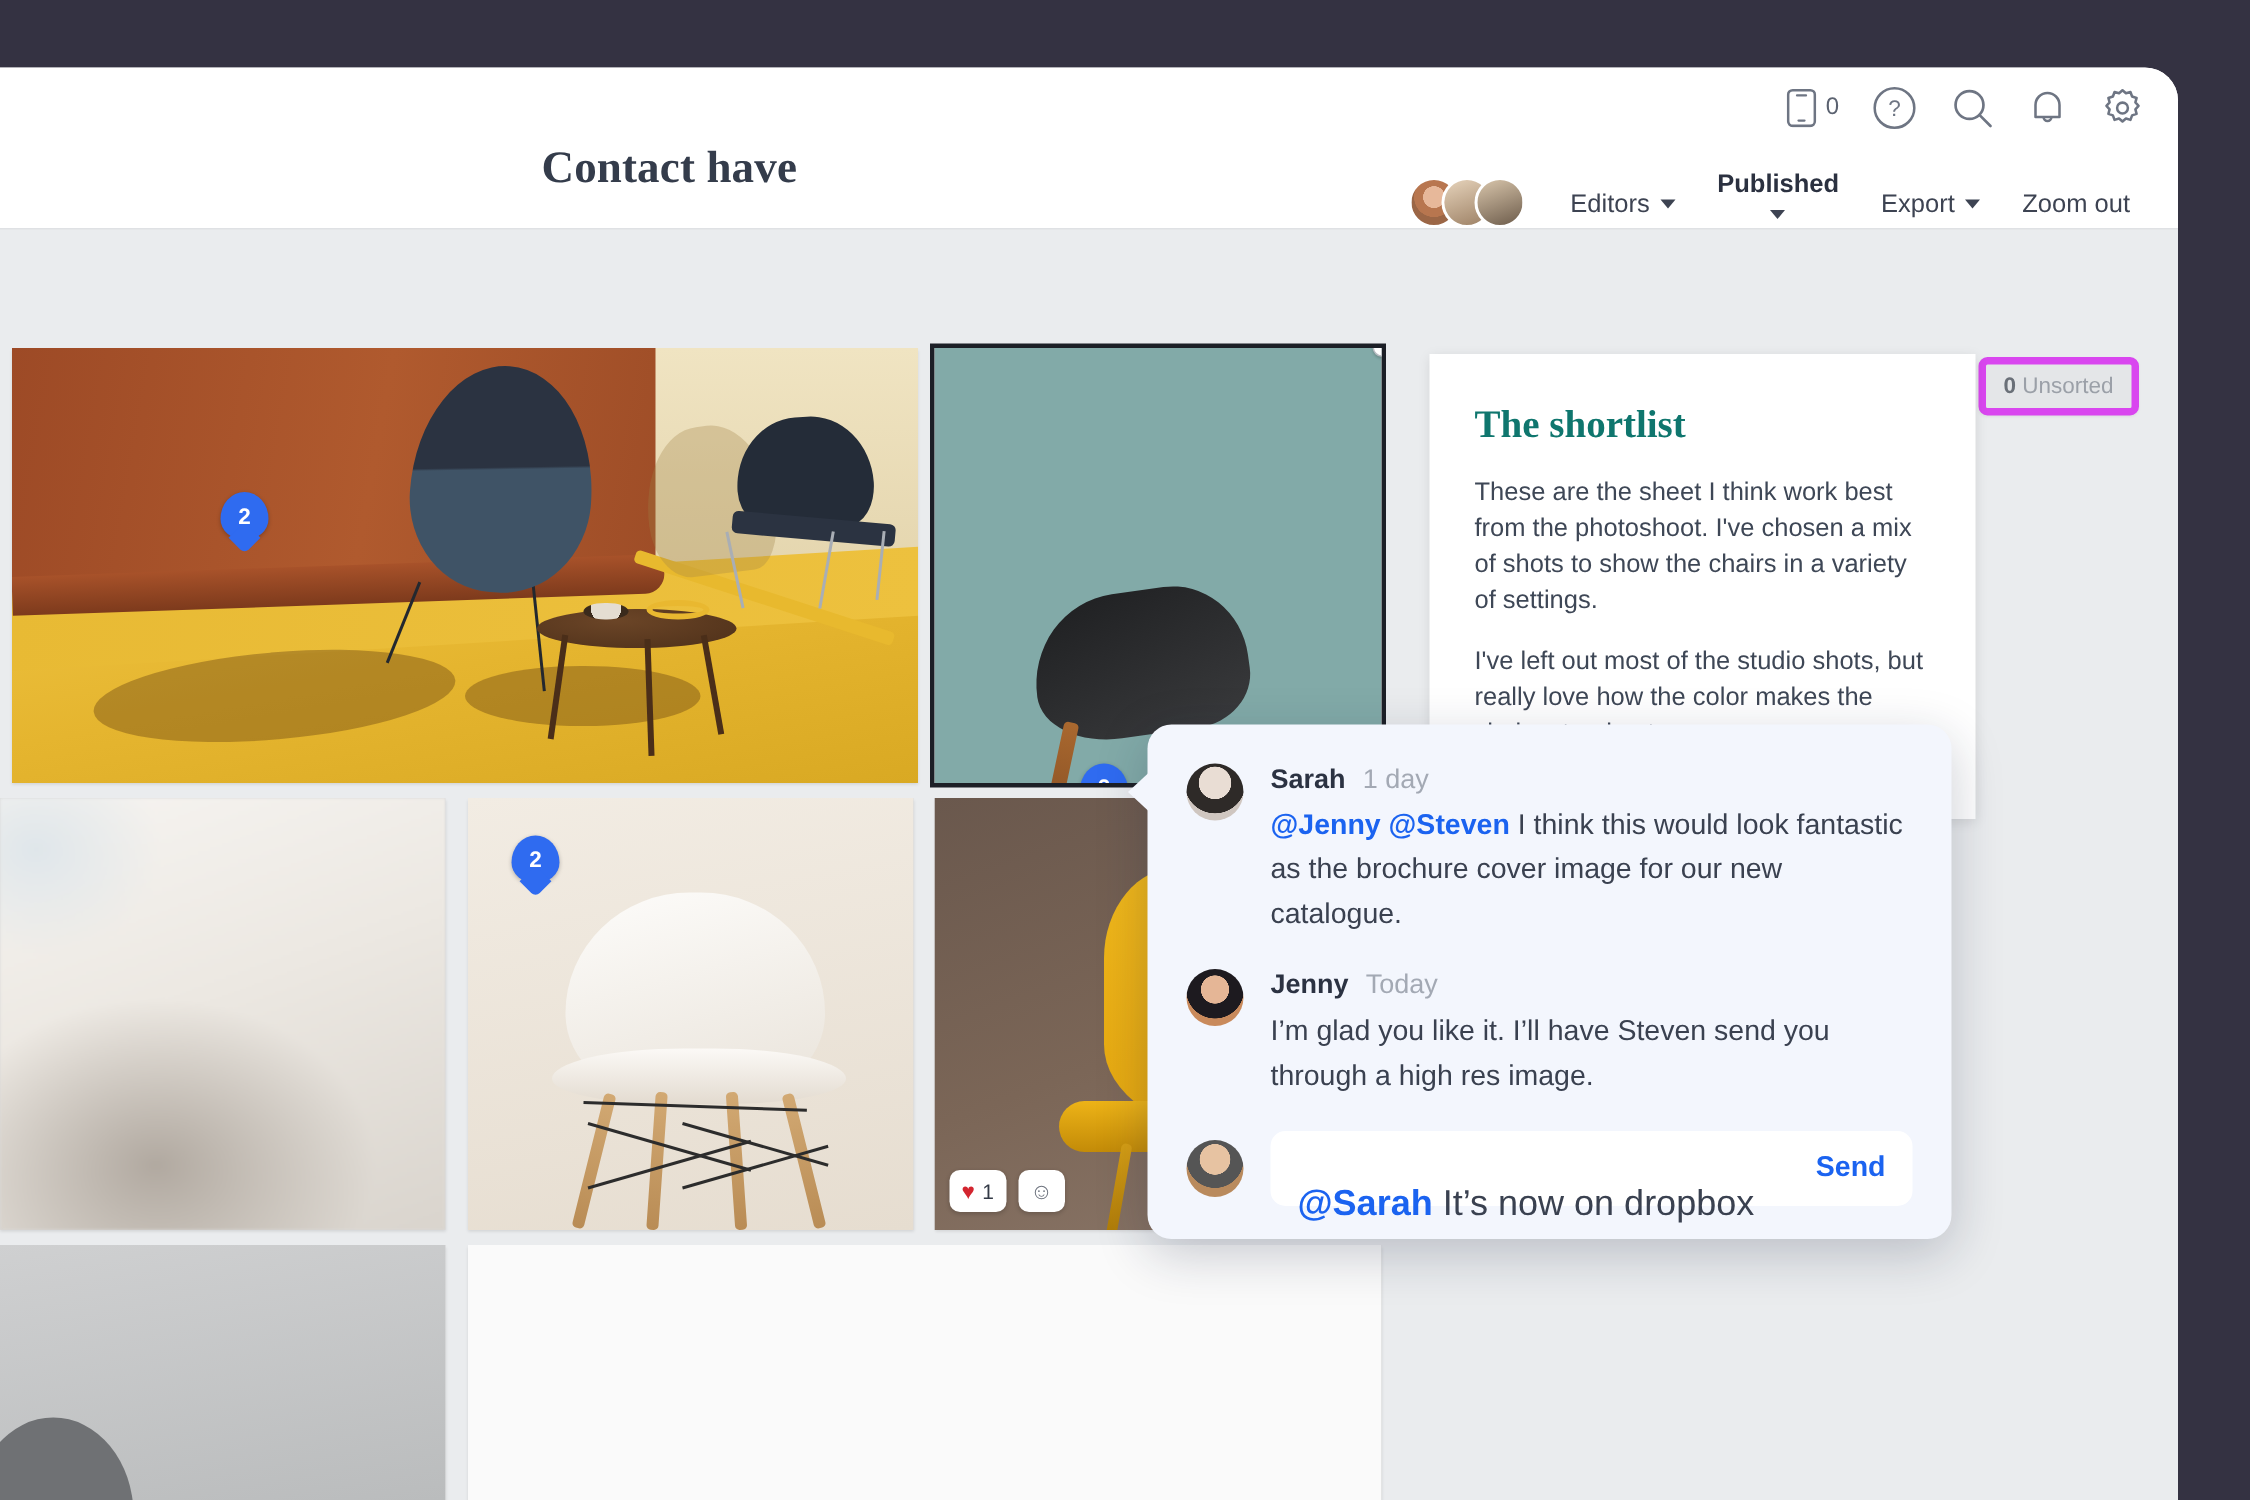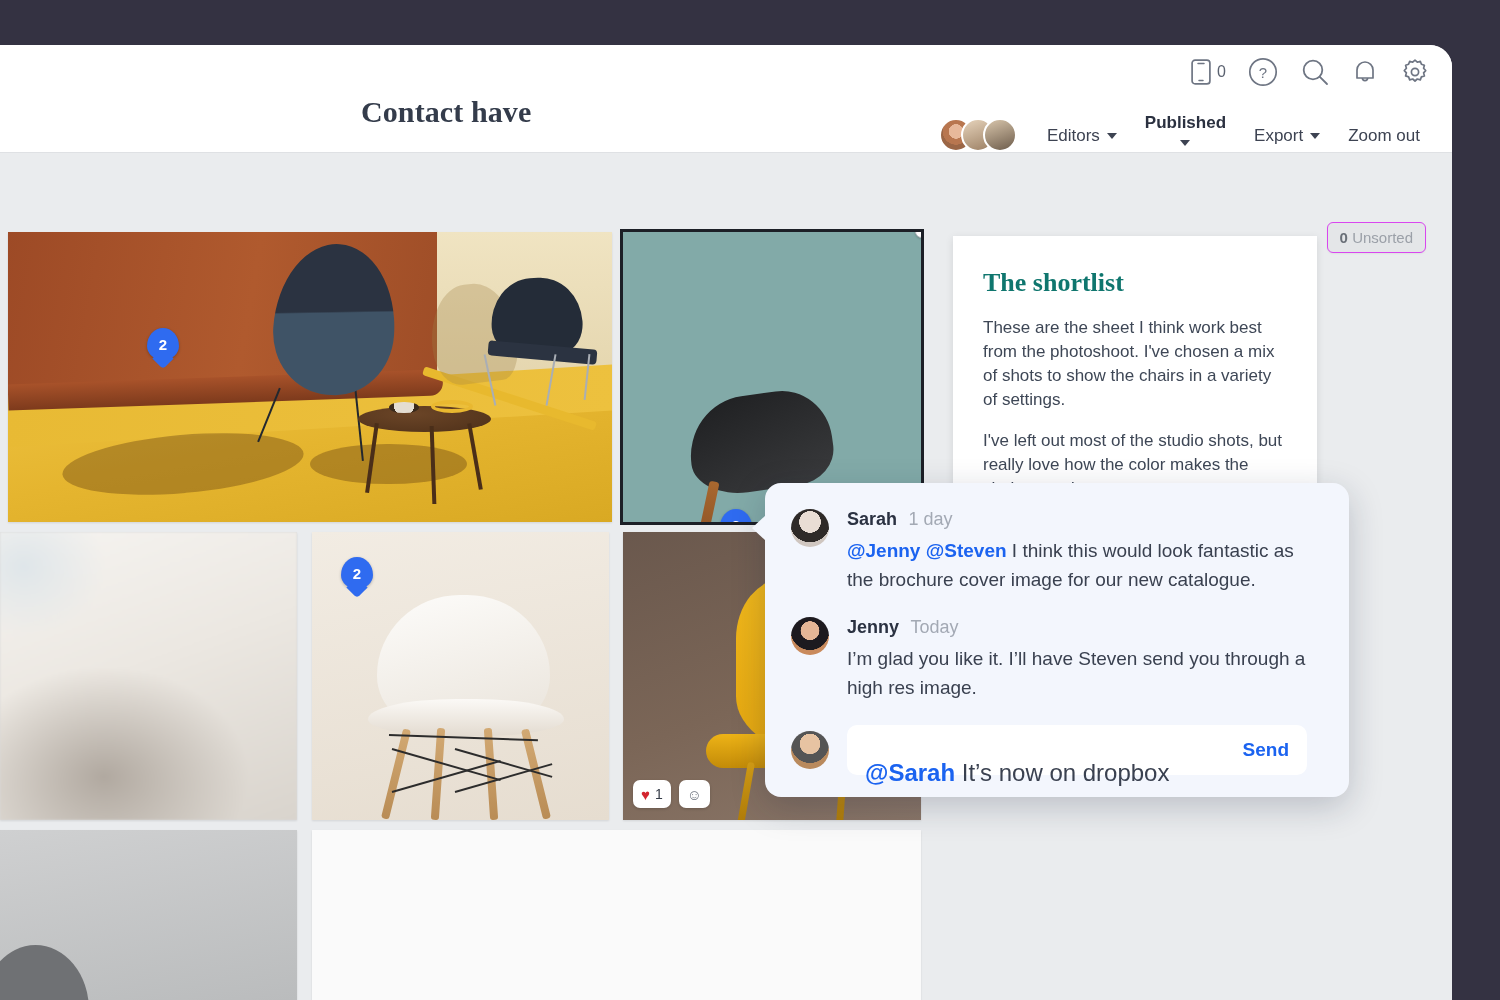--- a/index.html
+++ b/index.html
@@ -68,22 +68,22 @@
   
   .canvas {
     position: absolute; left: 0; top: 107px;
     width: 1452px; height: 848px;
     background: #eaecee;
     border-top: 1px solid #dfe1e4;
     overflow: hidden;
   }
 
   .unsorted-chip {
-    position: absolute; right: 26px; top: 69px;
-    background: #e4e6e8; border: 1px solid #d946ef; border-radius: 6px;
+    position: absolute; right: 26px; top: 85px;
+    background: #e4e6e8; border: 5px solid #d946ef; border-radius: 6px;
     padding: 6px 12px; font-size: 15px; color: #9ba0a8;
     box-shadow: 0 1px 2px rgba(0,0,0,.05);
   }
   .unsorted-chip b { color: #6a7078; font-weight: bold; }
 
   
   .grid { position: absolute; left: 8px; top: 0; }
 
   .photo {
     position: absolute;
@@ -206,24 +206,24 @@
     padding: 32px 30px;
   }
   .shortlist h2 {
     font-family: "Liberation Serif", serif; font-weight: bold;
     font-size: 26px; color: #0f766e; margin-bottom: 18px;
   }
   .shortlist p { font-size: 17px; line-height: 1.42; color: #3e4756; margin-bottom: 16px; }
 
   
   .popup {
-    position: absolute; left: 765px; top: 438px; width: 584px;
+    position: absolute; left: 765px; top: 438px; width: 536px;
     background: #f3f6fd; border-radius: 16px;
     box-shadow: 0 10px 34px rgba(25,32,60,.22);
-    padding: 26px 42px 22px 26px; z-index: 20;
+    padding: 26px 26px 22px 26px; z-index: 20;
   }
   .popup::before {
     content: ""; position: absolute; left: -13px; top: 32px;
     border-top: 13px solid transparent; border-bottom: 13px solid transparent;
     border-right: 14px solid #f3f6fd;
   }
   .cmt { display: flex; gap: 18px; margin-bottom: 22px; }
   .cmt:last-of-type { margin-bottom: 14px; }
   .cav { width: 38px; height: 38px; border-radius: 50%; flex: 0 0 38px; }
   .cav-sarah { background: radial-gradient(circle at 50% 34%, #e9ddd4 0 34%, #2e2a28 35% 64%, #cfc6c0 65% 100%); }

